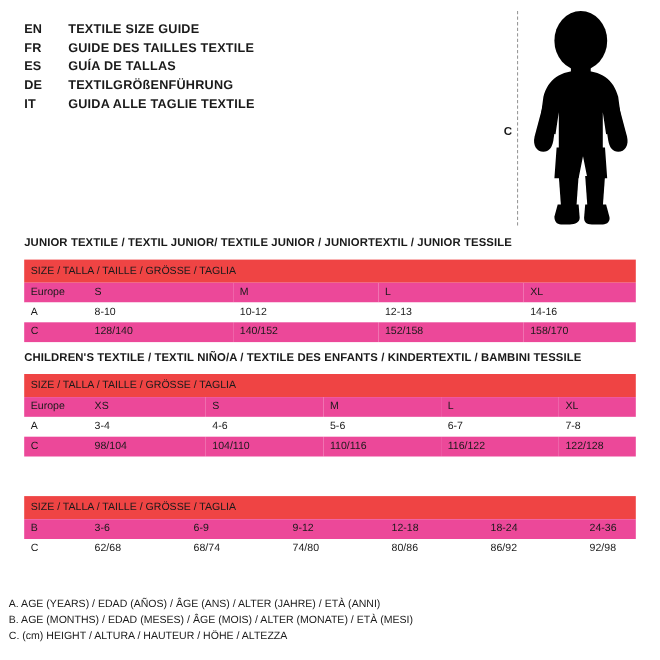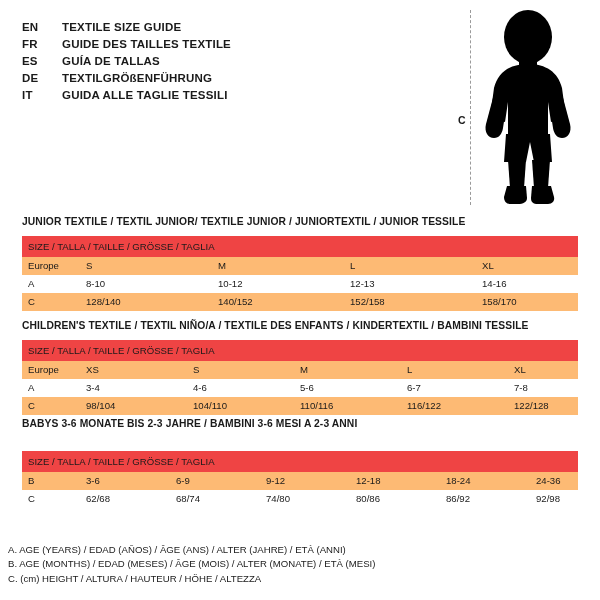--- a/index.html
+++ b/index.html
@@ -106,21 +106,21 @@
     white-space: nowrap;
   }
   tr.header-row td {
     background: #ef4444;
     color: #1a1a1a;
     font-weight: normal;
     font-size: 9.6px;
     height: 15px;
   }
   tr.shade td {
-    background: #fdba74;
+    background: #ec4899;
   }
   tr.plain td {
     background: #ffffff;
   }
   td.lbl {
     width: 52px;
   }
 
   
   .legend {
@@ -151,21 +151,21 @@
     <div class="lang-row">
       <span class="lang-code">ES</span>
       <span class="lang-title">GUÍA DE TALLAS</span>
     </div>
     <div class="lang-row">
       <span class="lang-code">DE</span>
       <span class="lang-title">TEXTILGRÖßENFÜHRUNG</span>
     </div>
     <div class="lang-row">
       <span class="lang-code">IT</span>
-      <span class="lang-title">GUIDA ALLE TAGLIE TESSILI</span>
+      <span class="lang-title">GUIDA ALLE TAGLIE TEXTILE</span>
     </div>
   </div>
 
   <div class="figure-wrap">
     <div class="dashline"></div>
     <div class="c-label">C</div>
     <svg class="silhouette" width="108" height="195" viewBox="0 0 108 195">
       <g fill="#000000">
 
         <ellipse cx="54" cy="27" rx="24" ry="27"></ellipse>
@@ -250,21 +250,20 @@
         <td>98/104</td>
         <td>104/110</td>
         <td>110/116</td>
         <td>116/122</td>
         <td>122/128</td>
       </tr>
     </tbody>
   </table>
 
   <div class="section-title two-line" style="top:417px;">
-    <div>BABYS 3-6 MONATE BIS 2-3 JAHRE / BAMBINI 3-6 MESI A 2-3 ANNI</div>
   </div>
 
   <table class="size-table" style="top:451px;">
     <tbody>
       <tr class="header-row">
         <td colspan="7">SIZE / TALLA / TAILLE / GRÖSSE / TAGLIA</td>
       </tr>
       <tr class="shade">
         <td class="lbl">B</td>
         <td style="width:84px">3-6</td>

